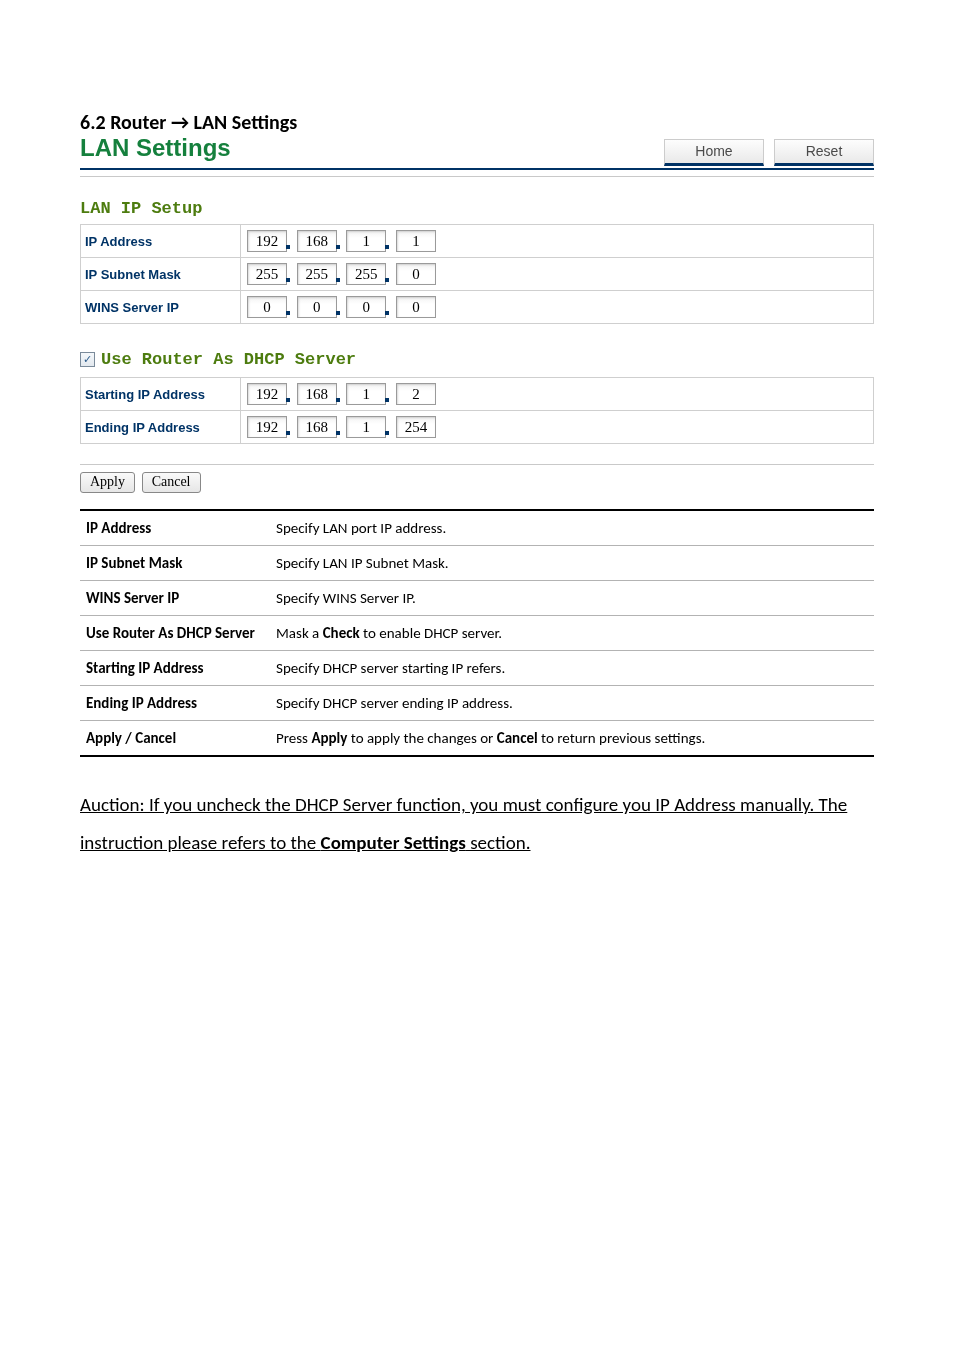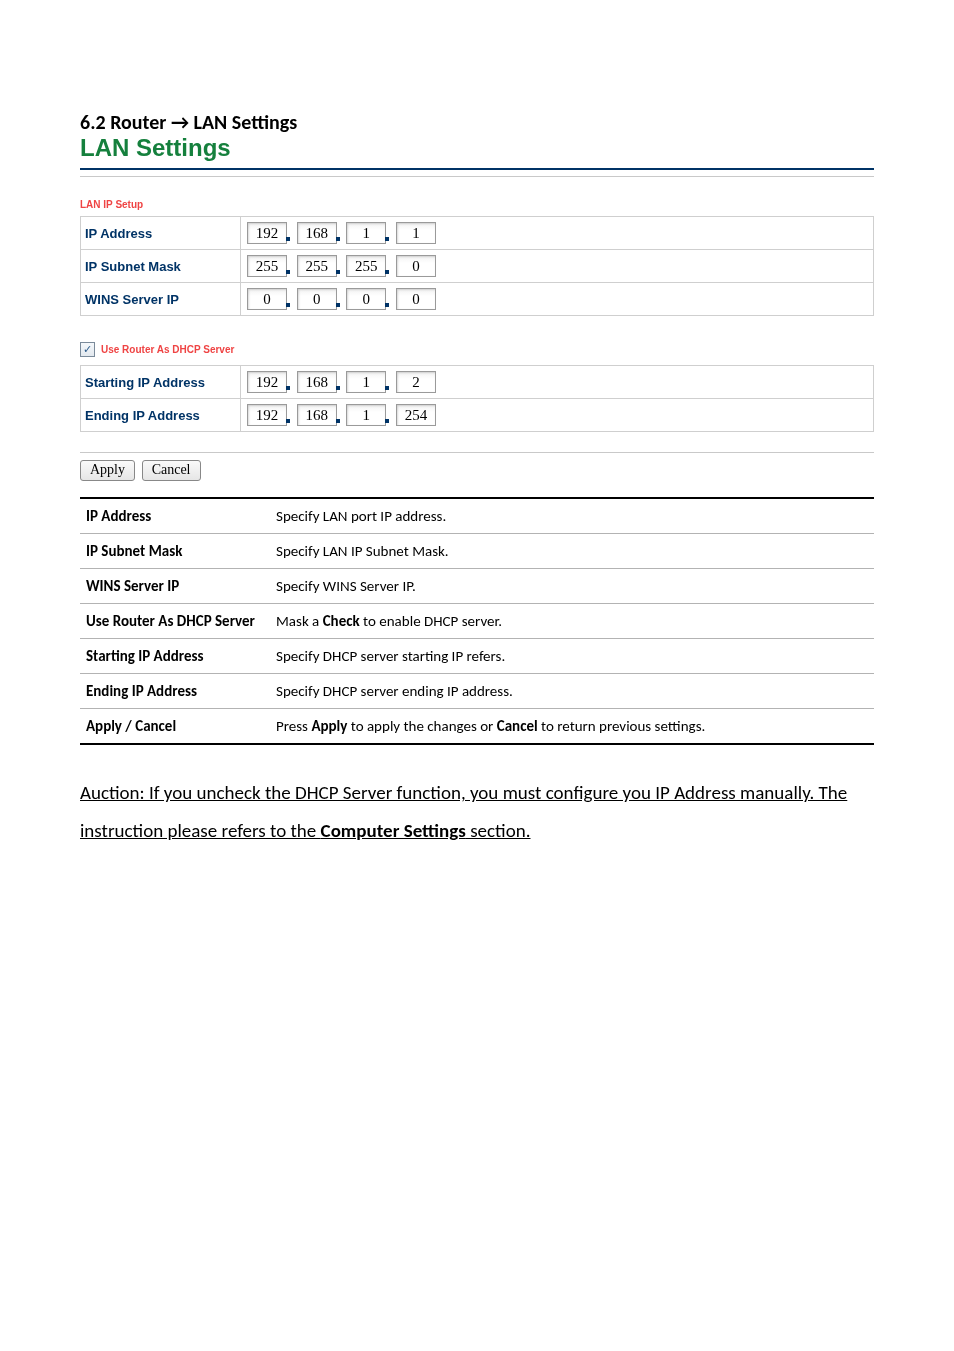--- a/index.html
+++ b/index.html
@@ -41,24 +41,24 @@
     color: #4a4a4a;
     background: linear-gradient(#fdfdfd, #e9e9e9);
     border-top: 1px solid #ccc;
     border-left: 1px solid #ccc;
     border-right: 1px solid #ccc;
     border-bottom: 3px solid #003366;
     padding: 3px 0 4px;
   }
   .thin-underline { border-bottom: 1px solid #c9c9c9; margin-bottom: 22px; }
   .group-title {
-    font-family: Liberation Sans, sans-serif;
-    font-weight: bold;
-    font-size: 10px;
-    color: #ef4444;
+    font-family: Liberation Mono, monospace;
+    font-weight: bold;
+    font-size: 17px;
+    color: #4d7c0f;
     margin-bottom: 6px;
   }
   .config-table { width: 100%; border-collapse: collapse; }
   .config-table td { border: 1px solid #cfcfcf; padding: 5px 6px 5px 6px; vertical-align: middle; }
   .config-table td.row-label {
     width: 160px;
     font-family: Arial, sans-serif;
     font-size: 13px;
     font-weight: bold;
     color: #003366;
@@ -130,20 +130,24 @@
 </style>
 </head>
 <body>
 
 
 
 <div class="section-heading">6.2 Router → LAN Settings</div>
 
 <div class="panel-header">
   <div class="panel-title">LAN Settings</div>
+  <div class="header-btns">
+    <div class="header-btn">Home</div>
+    <div class="header-btn">Reset</div>
+  </div>
 </div>
 <div class="thin-underline"></div>
 
 <div class="group-title">LAN IP Setup</div>
 
 <table class="config-table">
   <tbody>
       <tr>
     <td class="row-label">IP Address</td>
     <td>

